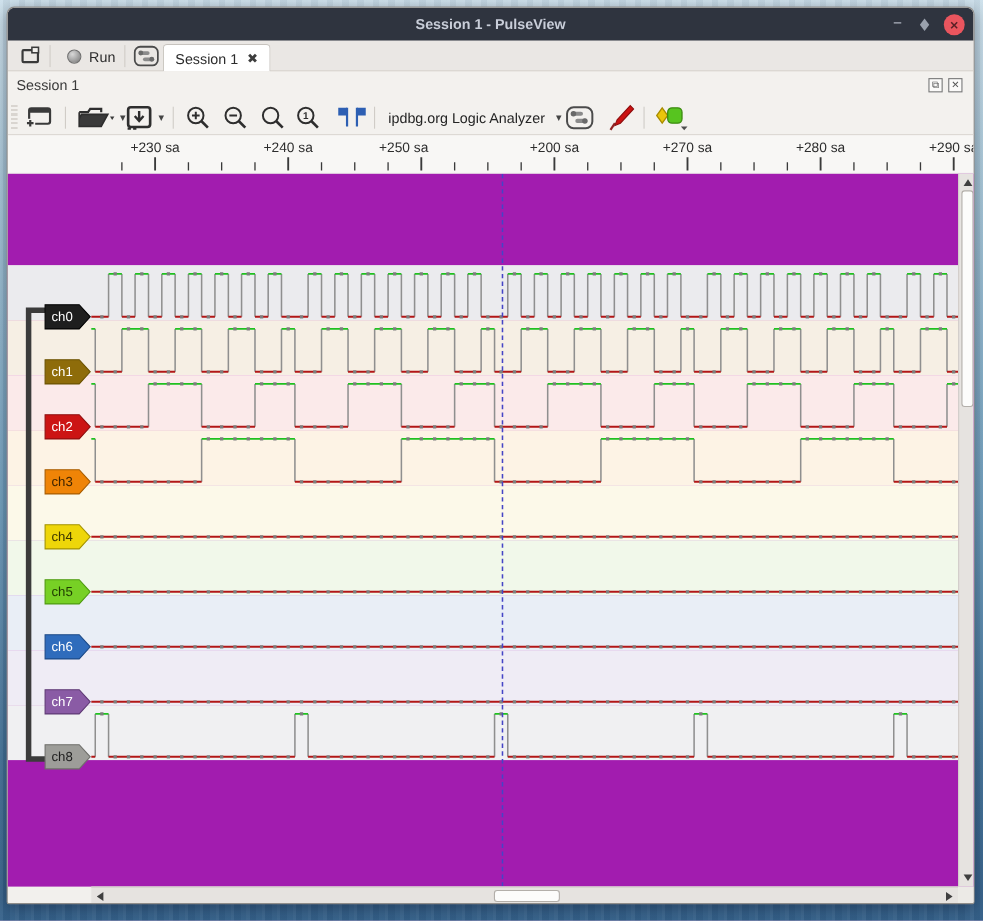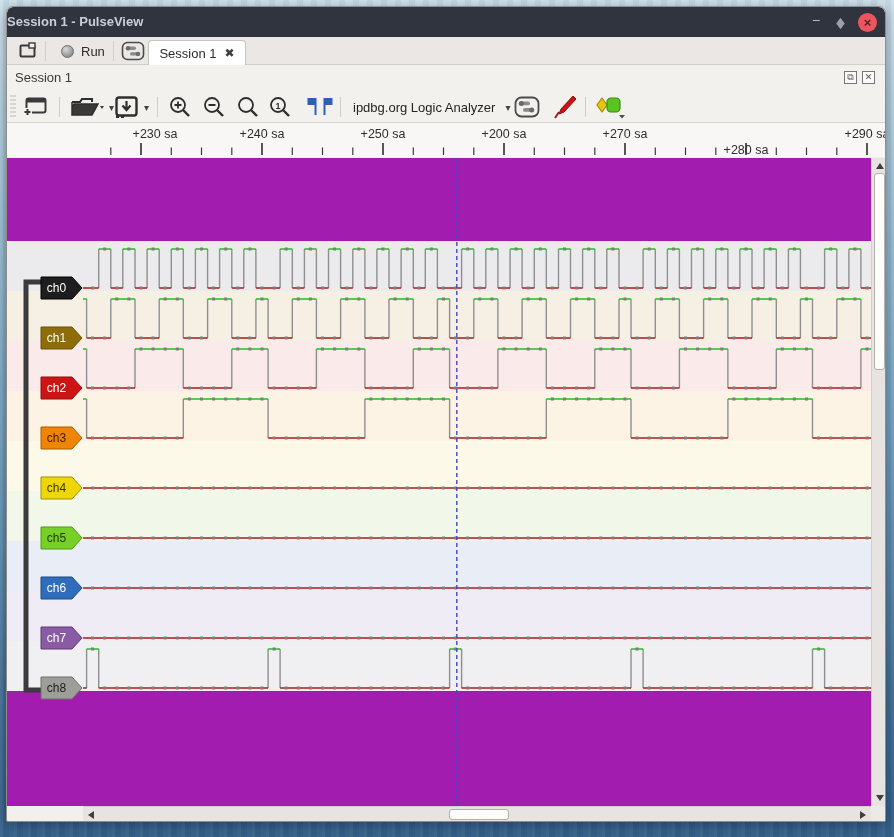--- a/index.html
+++ b/index.html
@@ -9,21 +9,21 @@
     background:linear-gradient(180deg,#cfe2ed 0%,#a9c9da 20%,#6f9fbe 55%,#45749a 82%,#35618a 100%);
   }
   body::before{content:"";position:absolute;inset:0;
     background:repeating-linear-gradient(90deg,rgba(255,255,255,0.05) 0 3px,rgba(20,40,60,0.05) 3px 9px,rgba(255,255,255,0.02) 9px 14px);
     pointer-events:none;}
   .window{position:absolute;left:6px;top:6px;width:880px;height:816px;background:#f2f0ed;
     border:1px solid #8f8d8a;border-radius:7px 7px 2px 2px;box-sizing:border-box;overflow:hidden;
     box-shadow:0 3px 14px rgba(0,0,20,.35);}
   
   .titlebar{position:absolute;left:0;top:0;width:100%;height:30px;background:#2f343f;border-radius:6px 6px 0 0;}
-  .titlebar .title{position:absolute;left:0;right:0;top:0;height:30px;line-height:30px;text-align:left;
+  .titlebar .title{position:absolute;left:0;right:0;top:0;height:30px;line-height:30px;text-align:center;
     color:#c9ced9;font-weight:bold;font-size:13px;}
   .winbtns{position:absolute;right:8px;top:0;height:30px;display:flex;align-items:center;gap:14px;}
   .minbtn{width:14px;height:14px;color:#b8bec9;font-size:14px;line-height:11px;text-align:center;}
   .restore-glyph{display:inline-block;width:7px;height:7px;background:#9aa1ad;transform:rotate(45deg) skew(8deg,8deg);}
   .closebtn{width:19px;height:19px;border-radius:50%;background:#ea555e;color:#5a2026;font-size:13px;font-weight:bold;
     line-height:19px;text-align:center;}
   
   .tabrow{position:absolute;left:0;top:30px;width:100%;height:28px;background:#eae7e4;border-bottom:1px solid #d2cec9;box-sizing:border-box;}
   .tbtn{position:absolute;top:2px;height:24px;display:flex;align-items:center;justify-content:center;background:transparent;border:none;padding:0;}
   .sep{position:absolute;top:4px;width:1px;height:20px;background:#d0ccc7;}
@@ -228,26 +228,26 @@
           <line x1="678.5" y1="24.5" x2="678.5" y2="32" stroke="#3a3a3a" stroke-width="1.2"></line>
           <line x1="708.8" y1="24.5" x2="708.8" y2="32" stroke="#3a3a3a" stroke-width="1.2"></line>
           <line x1="739.0" y1="20" x2="739.0" y2="32" stroke="#3a3a3a" stroke-width="1.7"></line>
           <line x1="769.3" y1="24.5" x2="769.3" y2="32" stroke="#3a3a3a" stroke-width="1.2"></line>
           <line x1="799.5" y1="24.5" x2="799.5" y2="32" stroke="#3a3a3a" stroke-width="1.2"></line>
           <line x1="829.8" y1="24.5" x2="829.8" y2="32" stroke="#3a3a3a" stroke-width="1.2"></line>
           <line x1="860.0" y1="20" x2="860.0" y2="32" stroke="#3a3a3a" stroke-width="1.7"></line>
           <line x1="890.3" y1="24.5" x2="890.3" y2="32" stroke="#3a3a3a" stroke-width="1.2"></line>
         </svg>
     <div id="ruler-labels">
-          <div class="ruler-label" style="left: 148px; text-align: right;">+230 sa</div>
+          <div class="ruler-label" style="left: 134px; text-align: right;">+230 sa</div>
           <div class="ruler-label" style="left: 255px; text-align: right;">+240 sa</div>
-          <div class="ruler-label" style="left: 376px;">+250 sa</div>
+          <div class="ruler-label" style="left: 360px;">+250 sa</div>
           <div class="ruler-label" style="left: 497px;">+200 sa</div>
           <div class="ruler-label" style="left: 618px;">+270 sa</div>
-          <div class="ruler-label" style="left: 739px; margin-top: 16px;">+280 sa</div>
+          <div class="ruler-label" style="left: 739px;">+280 sa</div>
           <div class="ruler-label" style="left: 860px;">+290 sa</div>
         </div>
   </div>
 
   <div class="traceview">
     <svg id="trace-svg" width="864" height="648">
           <rect x="0" y="83" width="864" height="50" fill="#ebebee"></rect>
           <rect x="0" y="133" width="864" height="50" fill="#f6efe4"></rect>
           <rect x="0" y="183" width="864" height="50" fill="#fbeaea"></rect>
           <rect x="0" y="233" width="864" height="50" fill="#fdf3e5"></rect>

